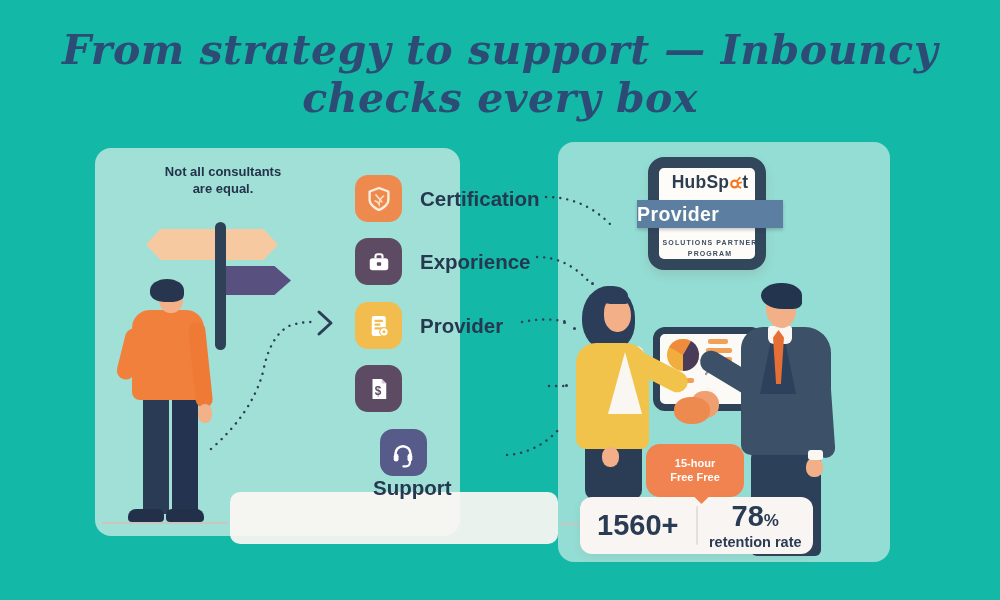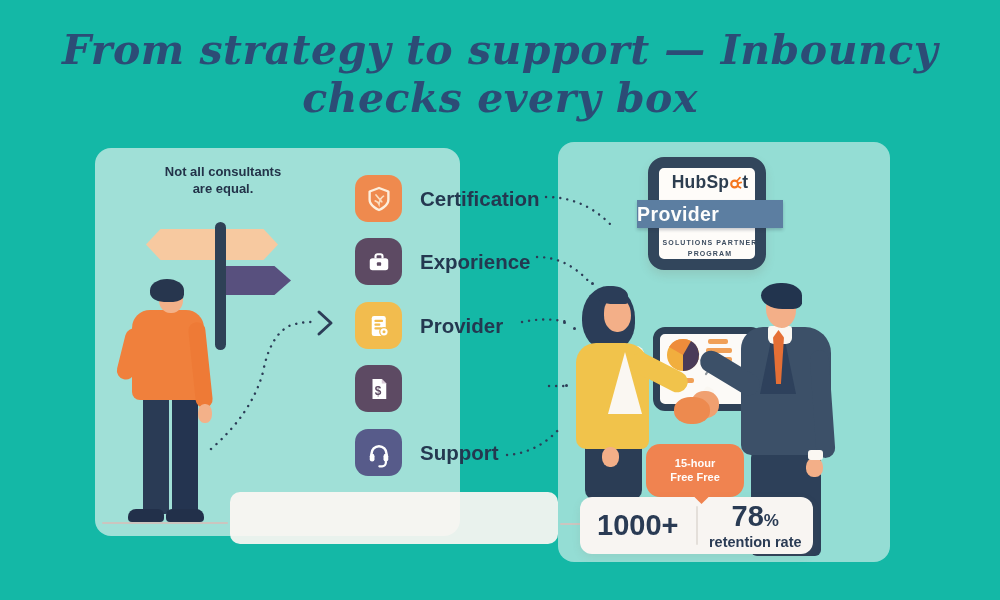--- a/index.html
+++ b/index.html
@@ -186,21 +186,21 @@
     <div class="crit-row" style="top:365px;">
       <div class="crit-icon" style="background-color: rgb(93, 74, 99);">
         <svg width="30" height="30" viewBox="0 0 24 24">
           <path d="M6.8 4 h7.4 l3.6 3.6 V20 H6.8 Z" fill="#FFFFFF"></path>
           <path d="M14.2 4 v3.6 h3.6 Z" fill="#D8C9D6"></path>
           <text x="8.6" y="16.6" font-family="Liberation Sans, sans-serif" font-size="9.5" font-weight="bold" fill="#5D4A63">$</text>
         </svg>
       </div>
     </div>
 
-    <div class="crit-row" style="top:429px;">
+    <div class="crit-row" style="top:429px;flex-direction:column;">
       <div class="crit-icon" style="background-color: rgb(87, 91, 138);">
         <svg width="30" height="30" viewBox="0 0 24 24">
           <path d="M6 14 v-1.4 a6 6 0 0 1 12 0 V14" fill="none" stroke="#FFFFFF" stroke-width="2" stroke-linecap="round"></path>
           <rect x="4.6" y="12.6" width="3.8" height="6.2" rx="1.9" fill="#FFFFFF"></rect>
           <rect x="15.6" y="12.6" width="3.8" height="6.2" rx="1.9" fill="#FFFFFF"></rect>
           <path d="M17.5 18.8 v.8 a3 3 0 0 1 -3 3 h-2.2" fill="none" stroke="#FFFFFF" stroke-width="1.8" stroke-linecap="round"></path>
         </svg>
       </div>
       <div class="crit-label">Support</div>
     </div>
@@ -273,21 +273,21 @@
   <div class="abs hand-w"></div>
 
   <div class="abs trial-tail"></div>
   <div class="abs trial">
     <span>15-hour</span>
     <span>Free Free</span>
   </div>
 
   <div class="abs stats">
     <div class="stat">
-      <div class="stat-value">1000+</div>
+      <div class="stat-value">1560+</div>
     </div>
     <div class="stat-divider"></div>
     <div class="stat">
       <div class="stat-value">
         <span>78</span><span class="stat-unit">%</span>
       </div>
       <div class="stat-label">retention rate</div>
     </div>
   </div>
 

